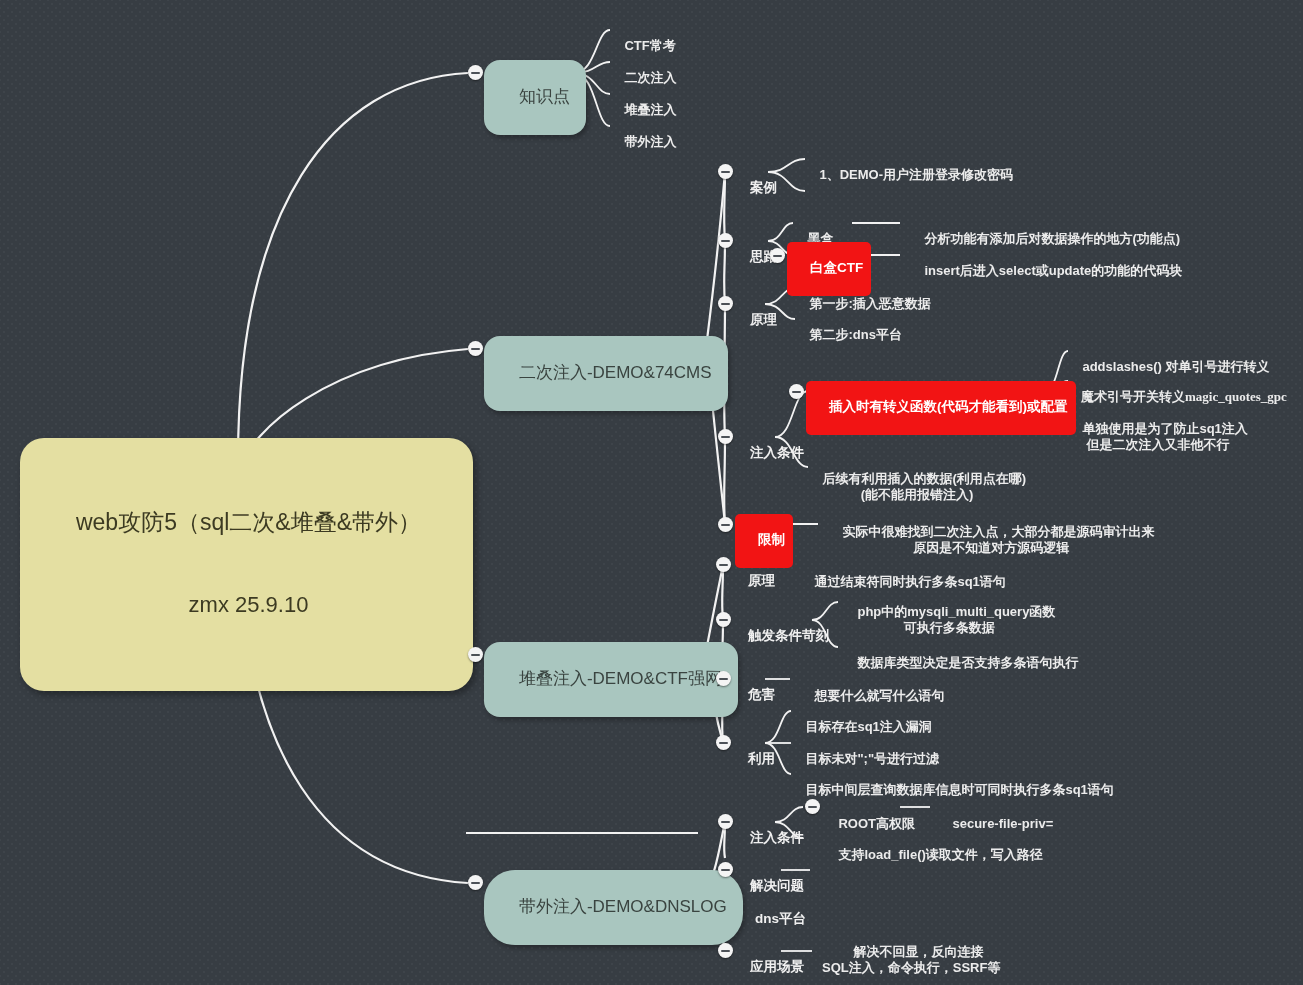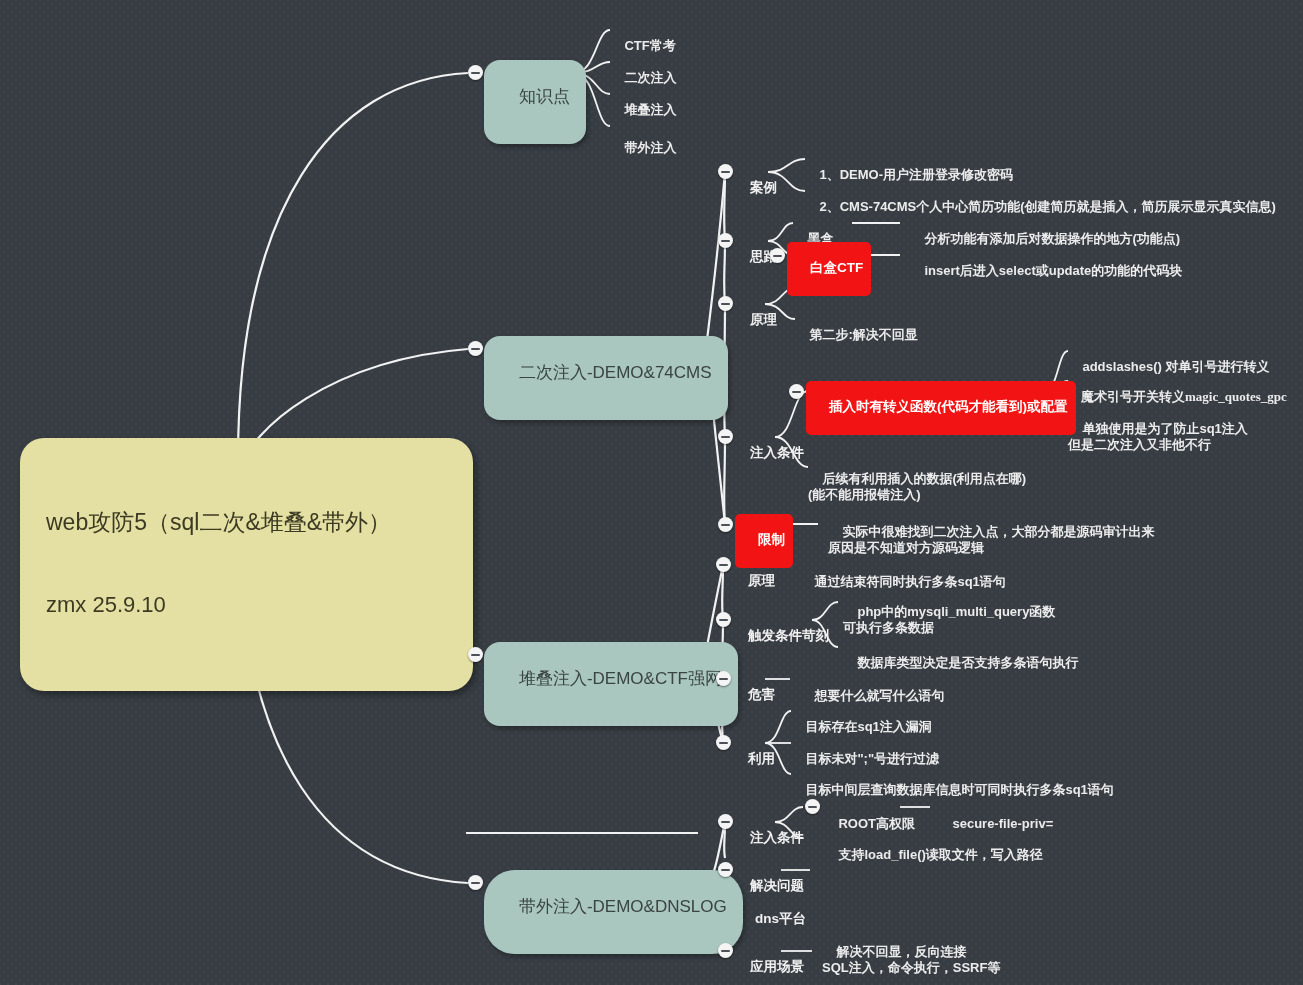--- a/index.html
+++ b/index.html
@@ -13,35 +13,35 @@
     background-position:0 0, 4px 4px;
     font-family:"Liberation Sans","DejaVu Sans",sans-serif;
     position:relative;
   }
   #canvas{position:absolute;inset:0;width:1303px;height:985px;}
   svg#links{position:absolute;left:0;top:0;width:1303px;height:985px;pointer-events:none;}
   svg#links path,svg#links line{fill:none;stroke:#f2f2f2;stroke-width:2.2;}
   svg#links .thin{stroke-width:1.8;}
 
   
-  .node{position:absolute;white-space:pre;line-height:1.22;}
+  .node{position:absolute;white-space:pre;line-height:1.22;text-align:center;}
 
   .root{
     background:#e4dfa2;color:#3c3a22;
     border-radius:24px;
     padding:14px 22px 16px 26px;
     font-size:23px;
     box-shadow:3px 4px 7px rgba(0,0,0,.35);
   }
   .root .l2{font-size:22px;}
 
   .branch{
     background:#a9c6bf;color:#3a4440;
     border-radius:16px;
-    padding:6px 16px 16px 16px;
+    padding:6px 16px 7px 16px;
     font-size:17px;
     box-shadow:2px 3px 5px rgba(0,0,0,.3);
   }
 
   .sub{color:#f0f0f0;font-size:13.5px;font-weight:bold;}
   .leaf{color:#ececec;font-size:13px;font-weight:bold;}
   .hl{
     background:#f21414;color:#ffffff;
     border-radius:5px;padding:2px 8px 3px 8px;
     font-size:13.5px;font-weight:bold;
@@ -145,39 +145,36 @@
   </div>
   <div class="node leaf" style="left:610px;top:22px;">
     <span>CTF常考</span>
   </div>
   <div class="node leaf" style="left:610px;top:54px;">
     <span>二次注入</span>
   </div>
   <div class="node leaf" style="left:610px;top:86px;">
     <span>堆叠注入</span>
   </div>
-  <div class="node leaf" style="left:610px;top:124px;">
+  <div class="node leaf" style="left:610px;top:118px;">
     <span>带外注入</span>
   </div>
 
   <div class="dot" style="left:468px;top:341px;"></div>
   <div class="node branch" style="left:484px;top:336px;">
     <span>二次注入-DEMO&amp;74CMS</span>
   </div>
 
   <div class="dot" style="left:718px;top:164px;"></div>
   <div class="node sub" style="left:735px;top:164px;">
     <span>案例</span>
   </div>
   <div class="node leaf" style="left:805px;top:151px;">
     <span>1、DEMO-用户注册登录修改密码</span>
   </div>
-  <div class="node leaf" style="left:805px;top:183px;">
-    <span>2、CMS-74CMS个人中心简历功能(创建简历就是插入，简历展示显示真实信息)</span>
-  </div>
 
   <div class="dot" style="left:718px;top:233px;"></div>
   <div class="node sub" style="left:735px;top:233px;">
     <span>思路</span>
   </div>
   <div class="node leaf" style="left:793px;top:215px;">
     <span>黑盒</span>
   </div>
   <div class="node leaf" style="left:910px;top:215px;">
     <span>分析功能有添加后对数据操作的地方(功能点)</span>
@@ -187,22 +184,25 @@
     <span>白盒CTF</span>
   </div>
   <div class="node leaf" style="left:910px;top:247px;">
     <span>insert后进入select或update的功能的代码块</span>
   </div>
 
   <div class="dot" style="left:718px;top:296px;"></div>
   <div class="node sub" style="left:735px;top:296px;">
     <span>原理</span>
   </div>
+  <div class="node leaf" style="left:795px;top:280px;">
+    <span>第一步:插入恶意数据</span>
+  </div>
   <div class="node leaf" style="left:795px;top:311px;">
-    <span>第二步:解决不回显</span>
+    <span>第二步:dns平台</span>
   </div>
 
   <div class="dot" style="left:718px;top:429px;"></div>
   <div class="node sub" style="left:735px;top:429px;">
     <span>注入条件</span>
   </div>
   <div class="dot" style="left:789px;top:384px;"></div>
   <div class="node leaf" style="left:1068px;top:343px;">
     <span>addslashes() 对单引号进行转义</span>
   </div>

